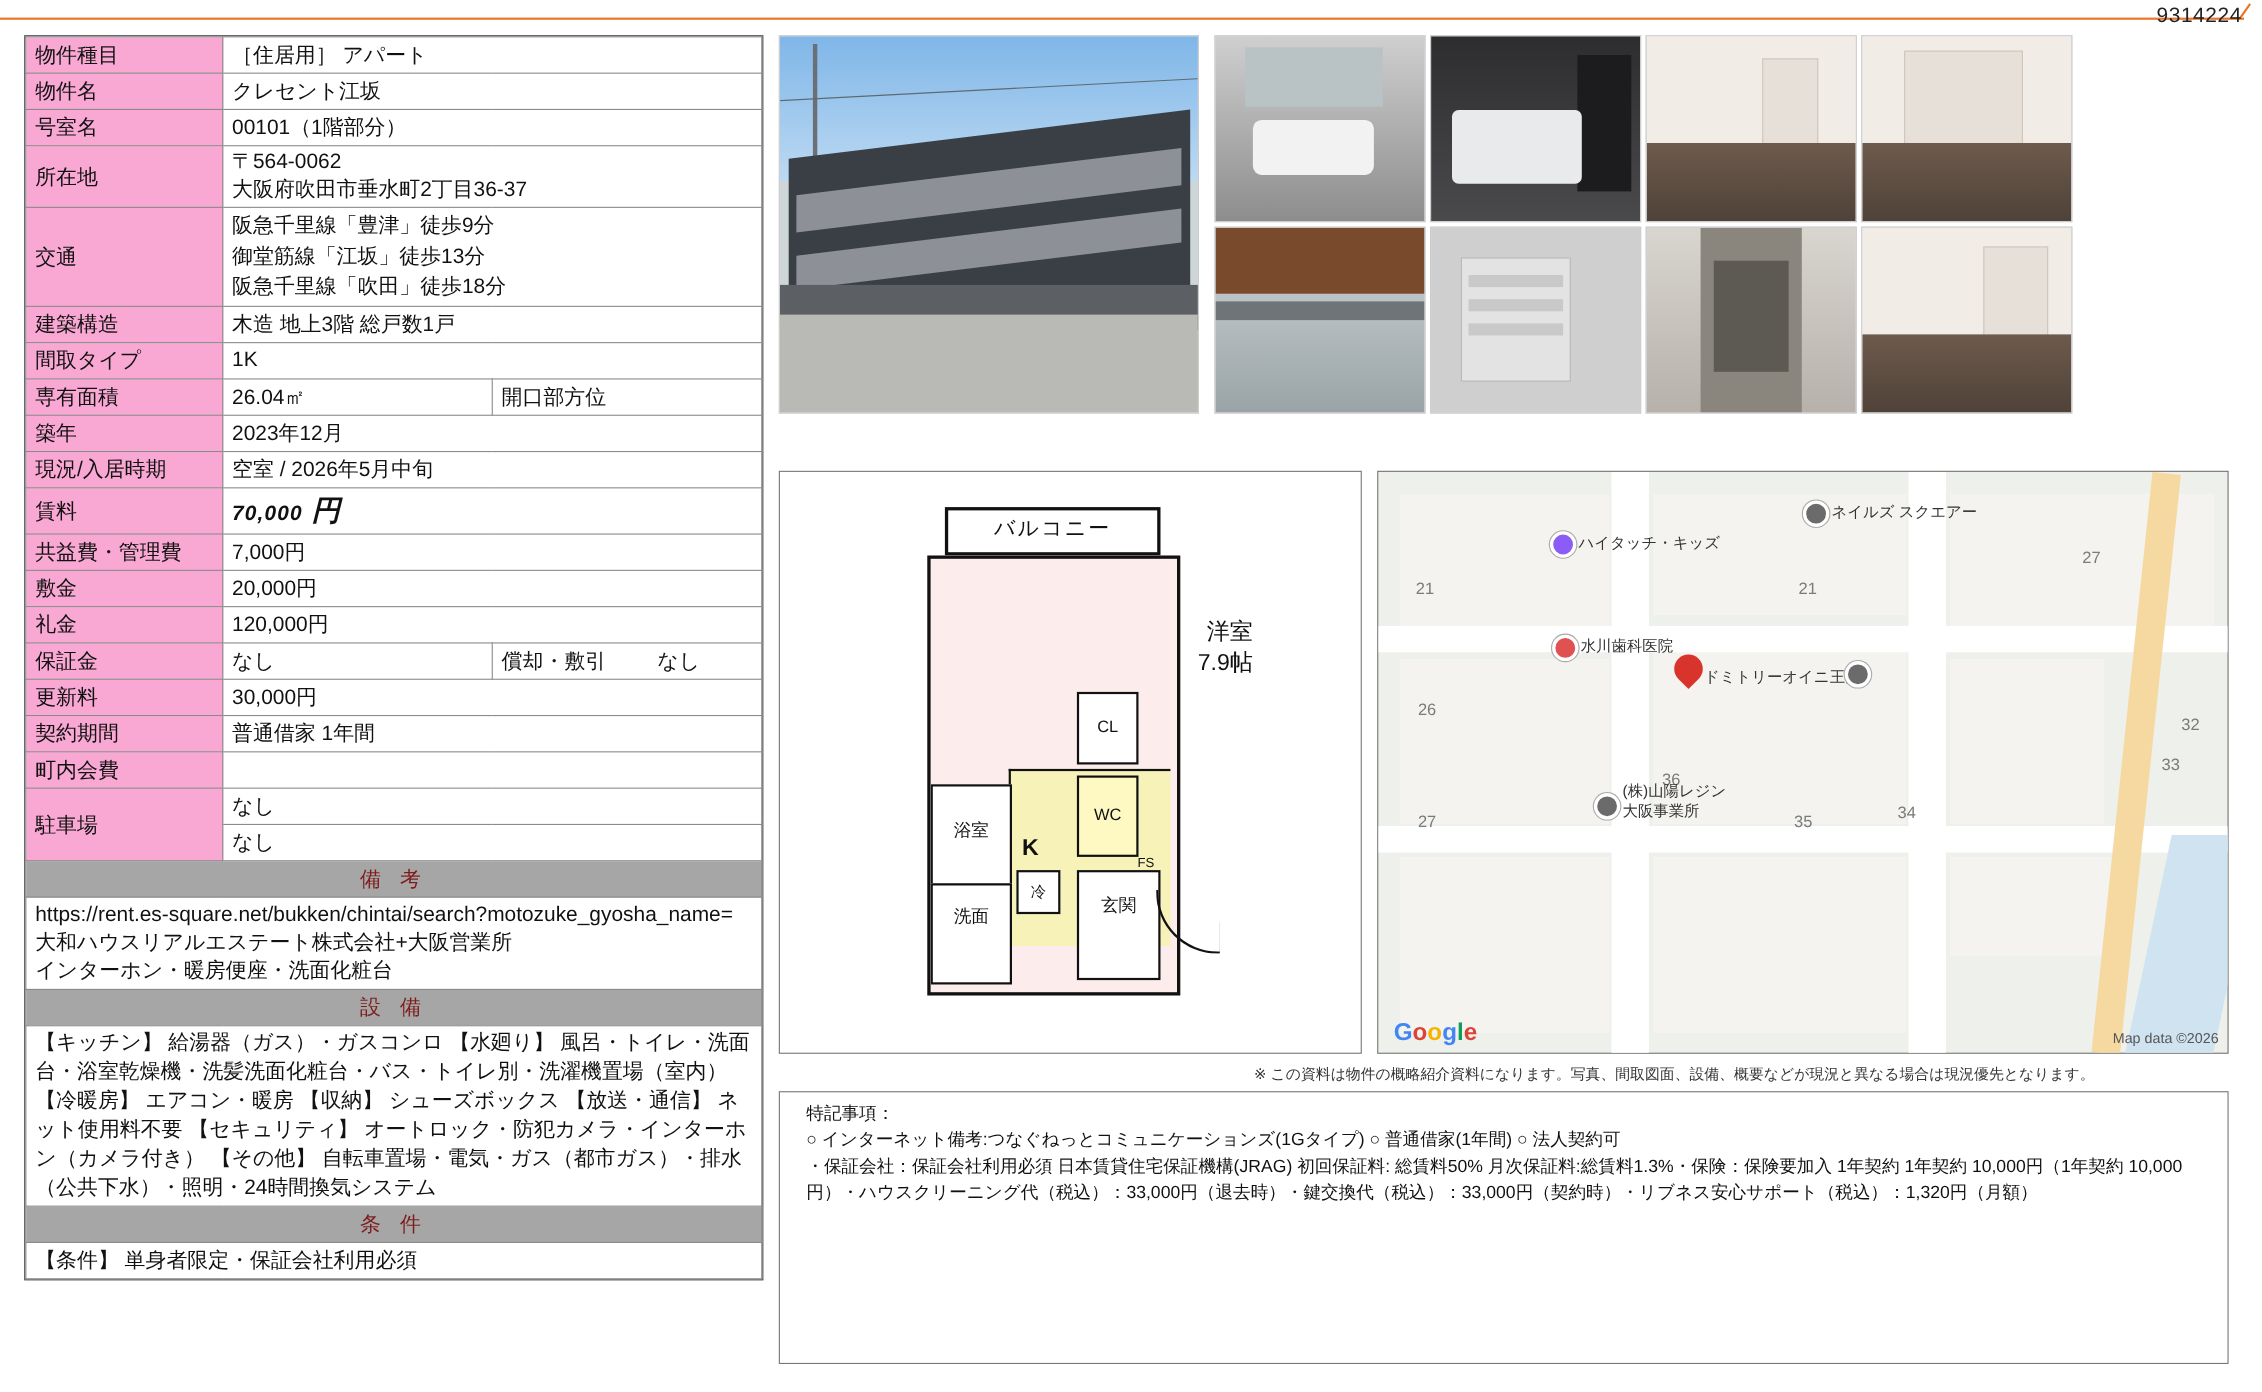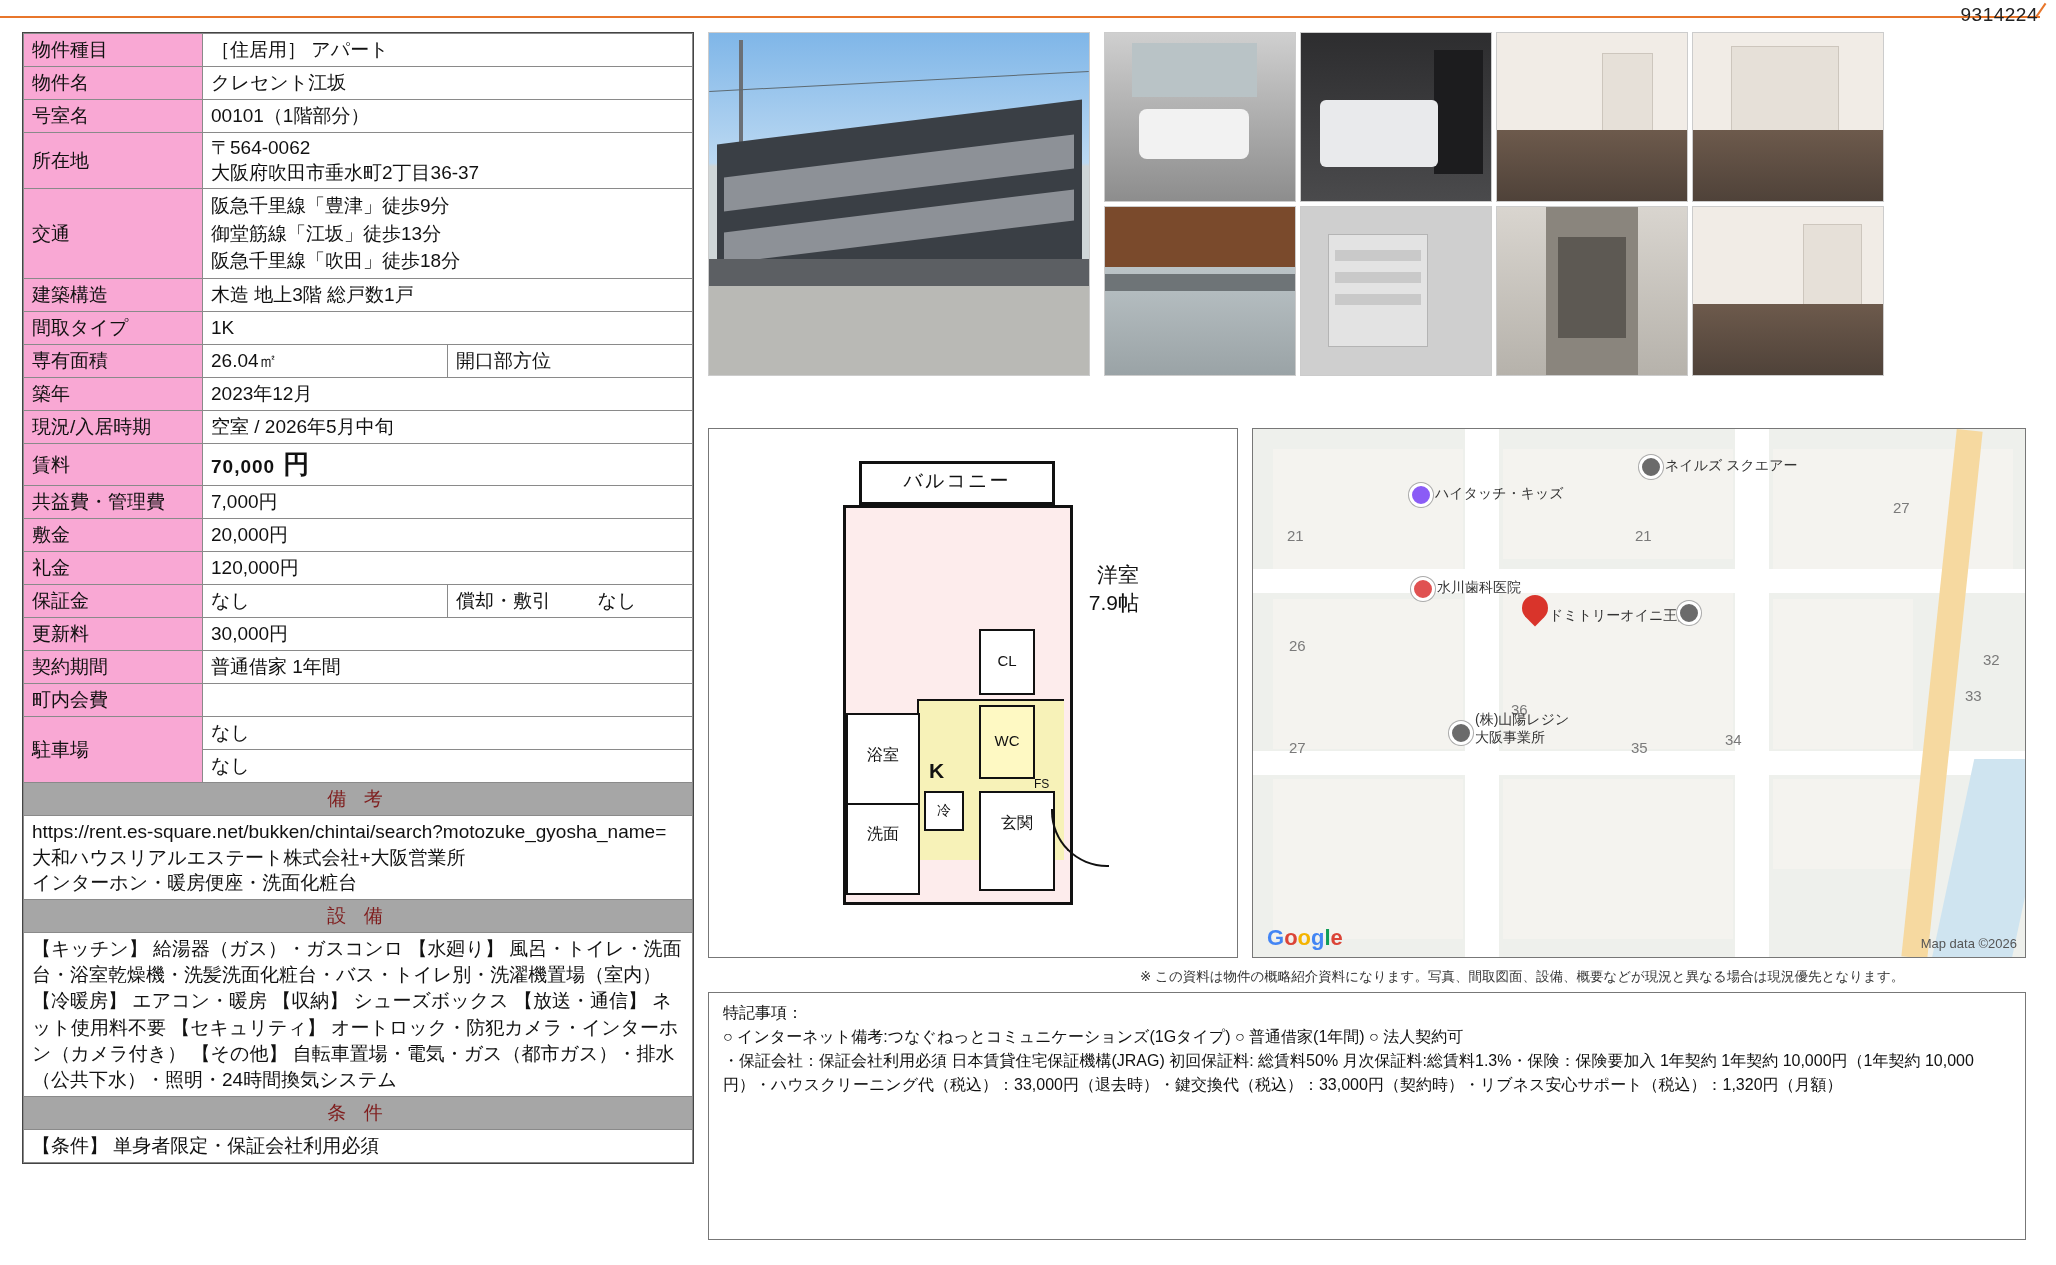--- a/index.html
+++ b/index.html
@@ -10,21 +10,21 @@
   .corner:after{content:"";position:absolute;right:-2px;top:-14px;width:2px;height:16px;background:#e8762b;transform:rotate(35deg);}
 
   
   .left{position:absolute;left:22px;top:32px;width:672px;border:1px solid #444;box-sizing:border-box;}
   table.mt{border-collapse:collapse;width:100%;table-layout:fixed;}
   table.mt td{border:1px solid #8a8a8a;padding:3px 8px;font-size:19px;vertical-align:middle;}
   td.lbl{width:162px;background:#f9a8d4;font-size:20px;white-space:nowrap;margin-left:24px;}
   td.val{font-size:20px;}
   .addr-lg{font-size:19px;line-height:1.3;}
   .traffic{font-size:16px;line-height:1.45;}
-  .rent{font-size:34px;font-weight:bold;letter-spacing:1px;}
+  .rent{font-size:34px;font-weight:bold;letter-spacing:1px;font-style:italic;}
   .rent .yen{font-size:26px;font-weight:bold;padding-left:8px;}
   .sec-head{background:#a6a6a6;color:#7f1d1d;text-align:center;font-size:19px;letter-spacing:6px;padding:3px 0;}
   .notes{font-size:15px;line-height:1.35;padding:4px 6px;}
   .equip{font-size:15.5px;line-height:1.38;padding:4px 6px;}
   .cond{font-size:16px;padding:5px 6px;}
   .small-cell{font-size:18px;}
 
   
   .photos{position:absolute;left:708px;top:32px;width:1318px;height:378px;}
   .ph{position:absolute;border:1px solid #ccc;box-sizing:border-box;background:#dcdcdc;overflow:hidden;}
@@ -99,21 +99,21 @@
   .map .pin{position:absolute;width:0;height:0;}
   .map .pin:before{content:"";position:absolute;left:-13px;top:-34px;width:26px;height:26px;border-radius:50% 50% 50% 0;background:#d9342b;transform:rotate(-45deg);}
   .gl{position:absolute;left:14px;bottom:6px;font-size:22px;font-weight:bold;}
   .gl span:nth-child(1){color:#4285F4}.gl span:nth-child(2){color:#DB4437}.gl span:nth-child(3){color:#F4B400}
   .gl span:nth-child(4){color:#4285F4}.gl span:nth-child(5){color:#0F9D58}.gl span:nth-child(6){color:#DB4437}
   .mapcredit{position:absolute;right:8px;bottom:6px;font-size:13px;color:#555;}
 
   .disclaimer{position:absolute;left:1140px;top:968px;width:890px;font-size:13.5px;color:#333;}
 
   
-  .remarks{position:absolute;left:708px;top:992px;width:1318px;height:248px;border:1px solid #777;box-sizing:border-box;padding:8px 14px;}
+  .remarks{position:absolute;left:708px;top:992px;width:1318px;height:248px;border:1px solid #777;box-sizing:border-box;padding:8px 24px;}
   .remarks .t{font-size:16px;line-height:1.5;}
 </style>
 </head>
 <body>
 
 <div class="page">
 
   <div class="corner"></div>
   <div class="doc-id">9314224</div>
 

